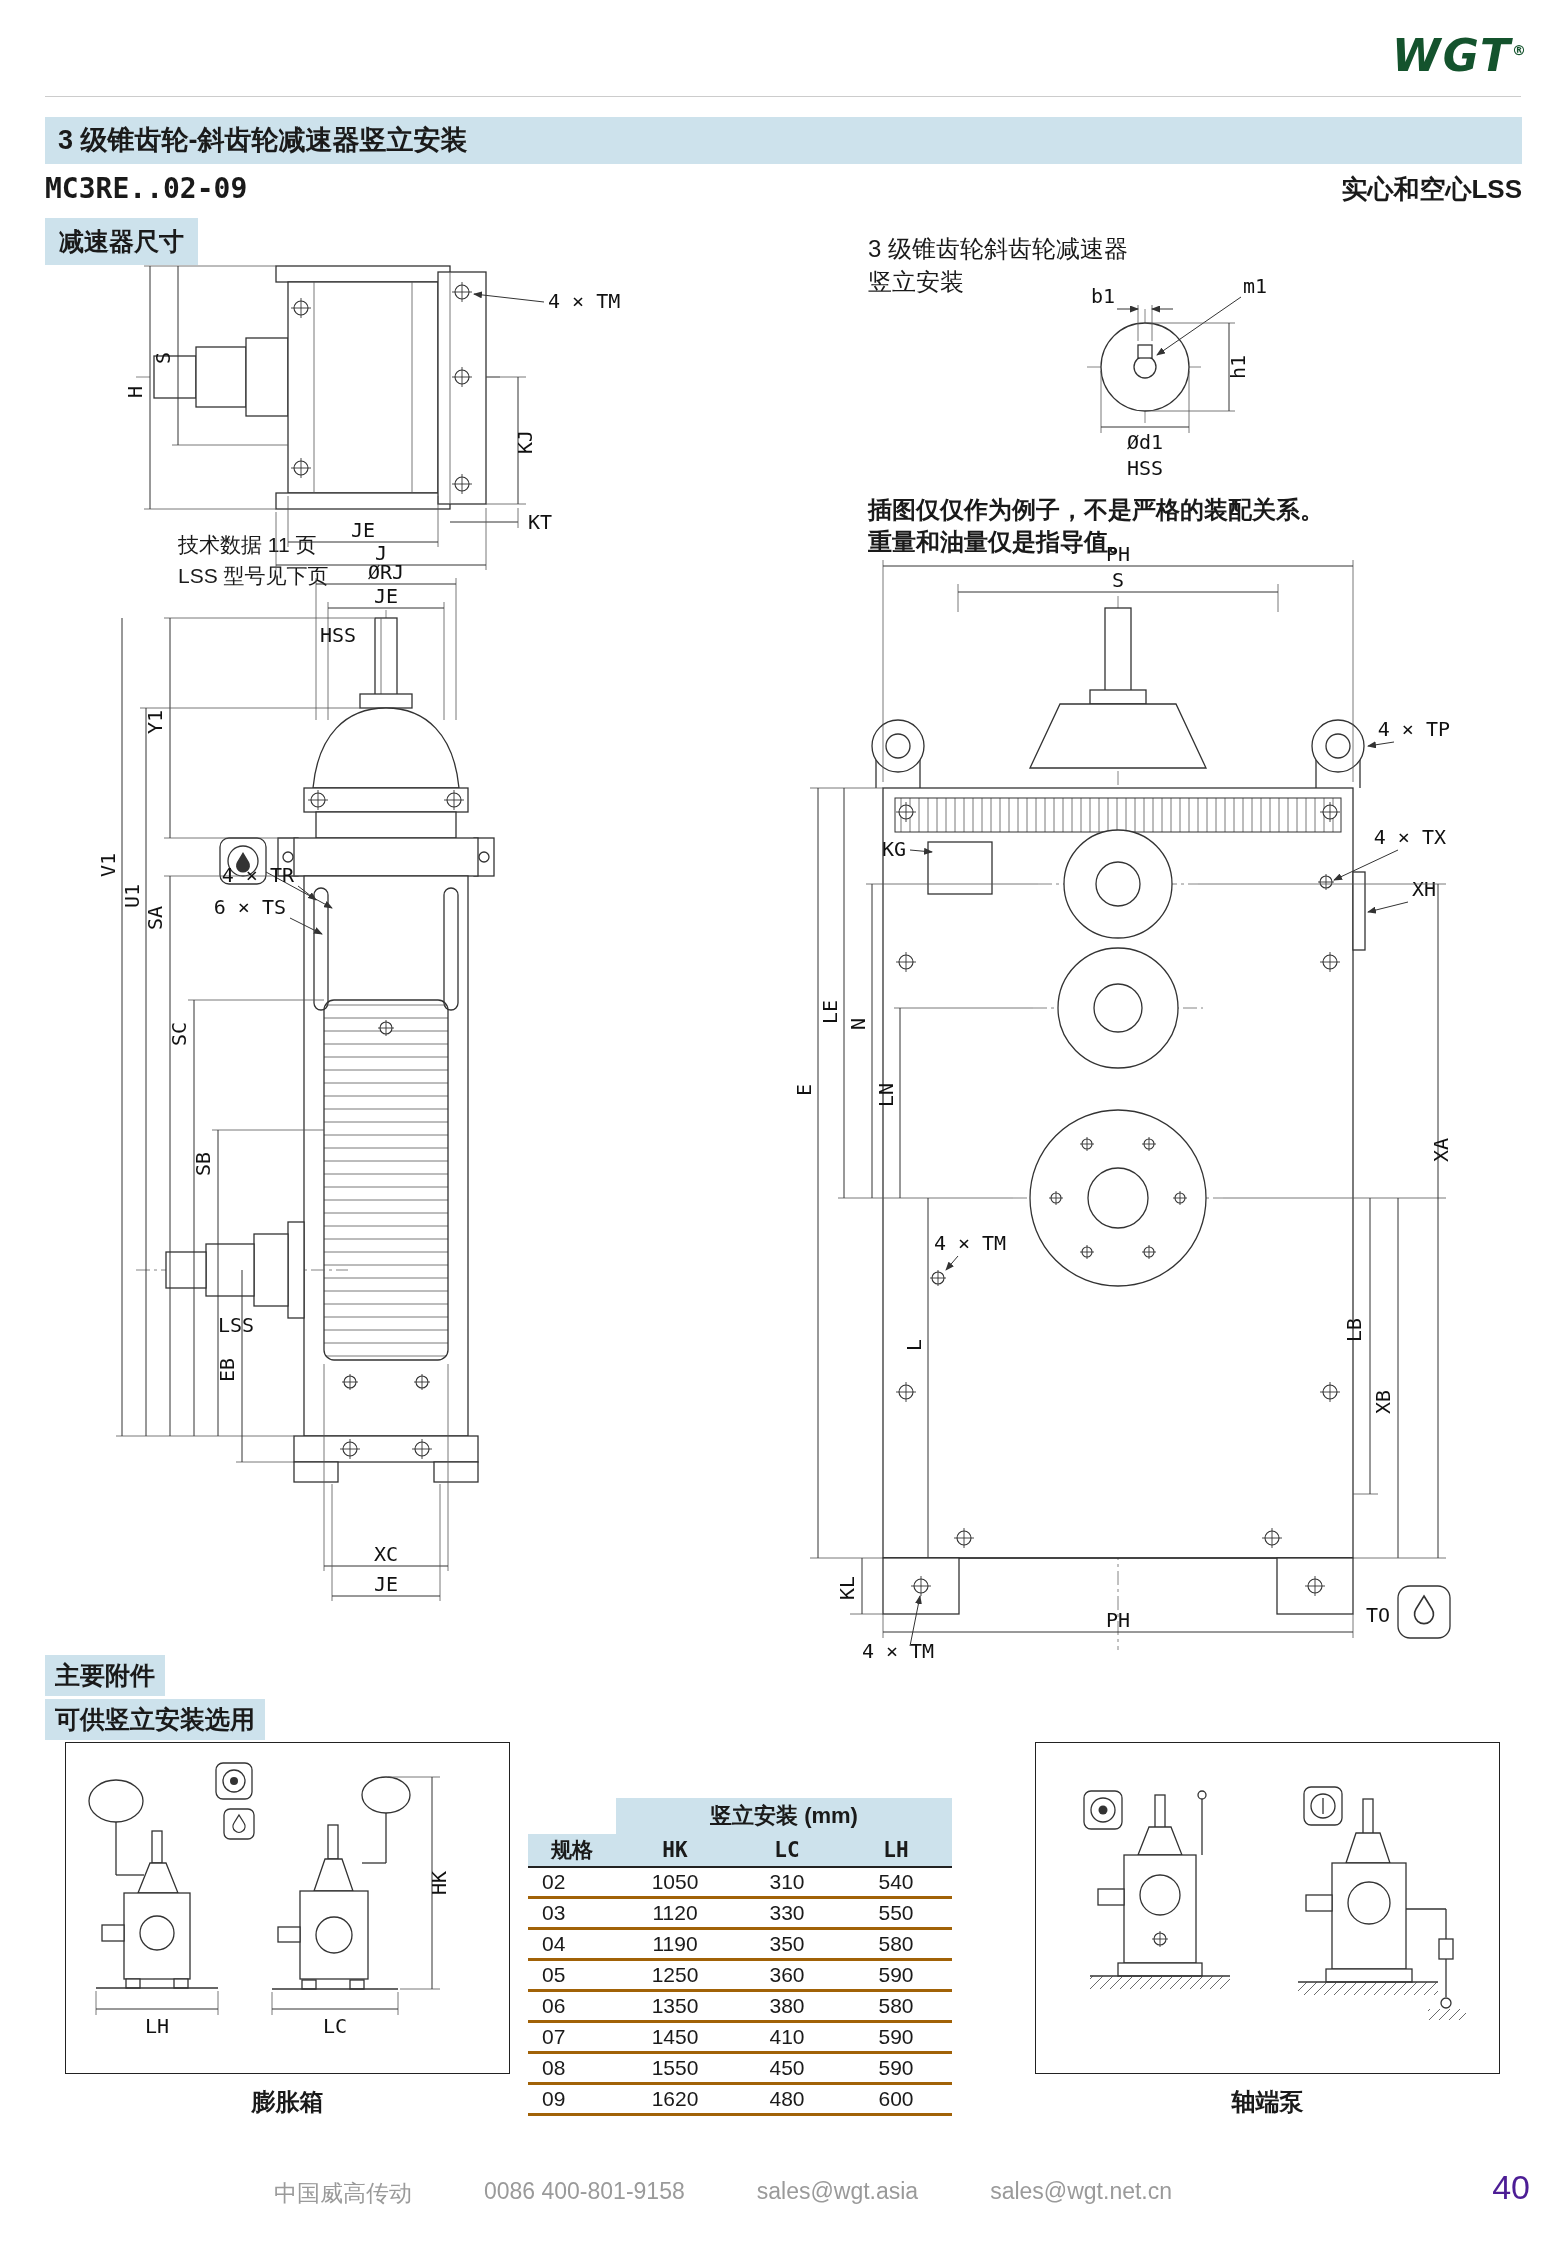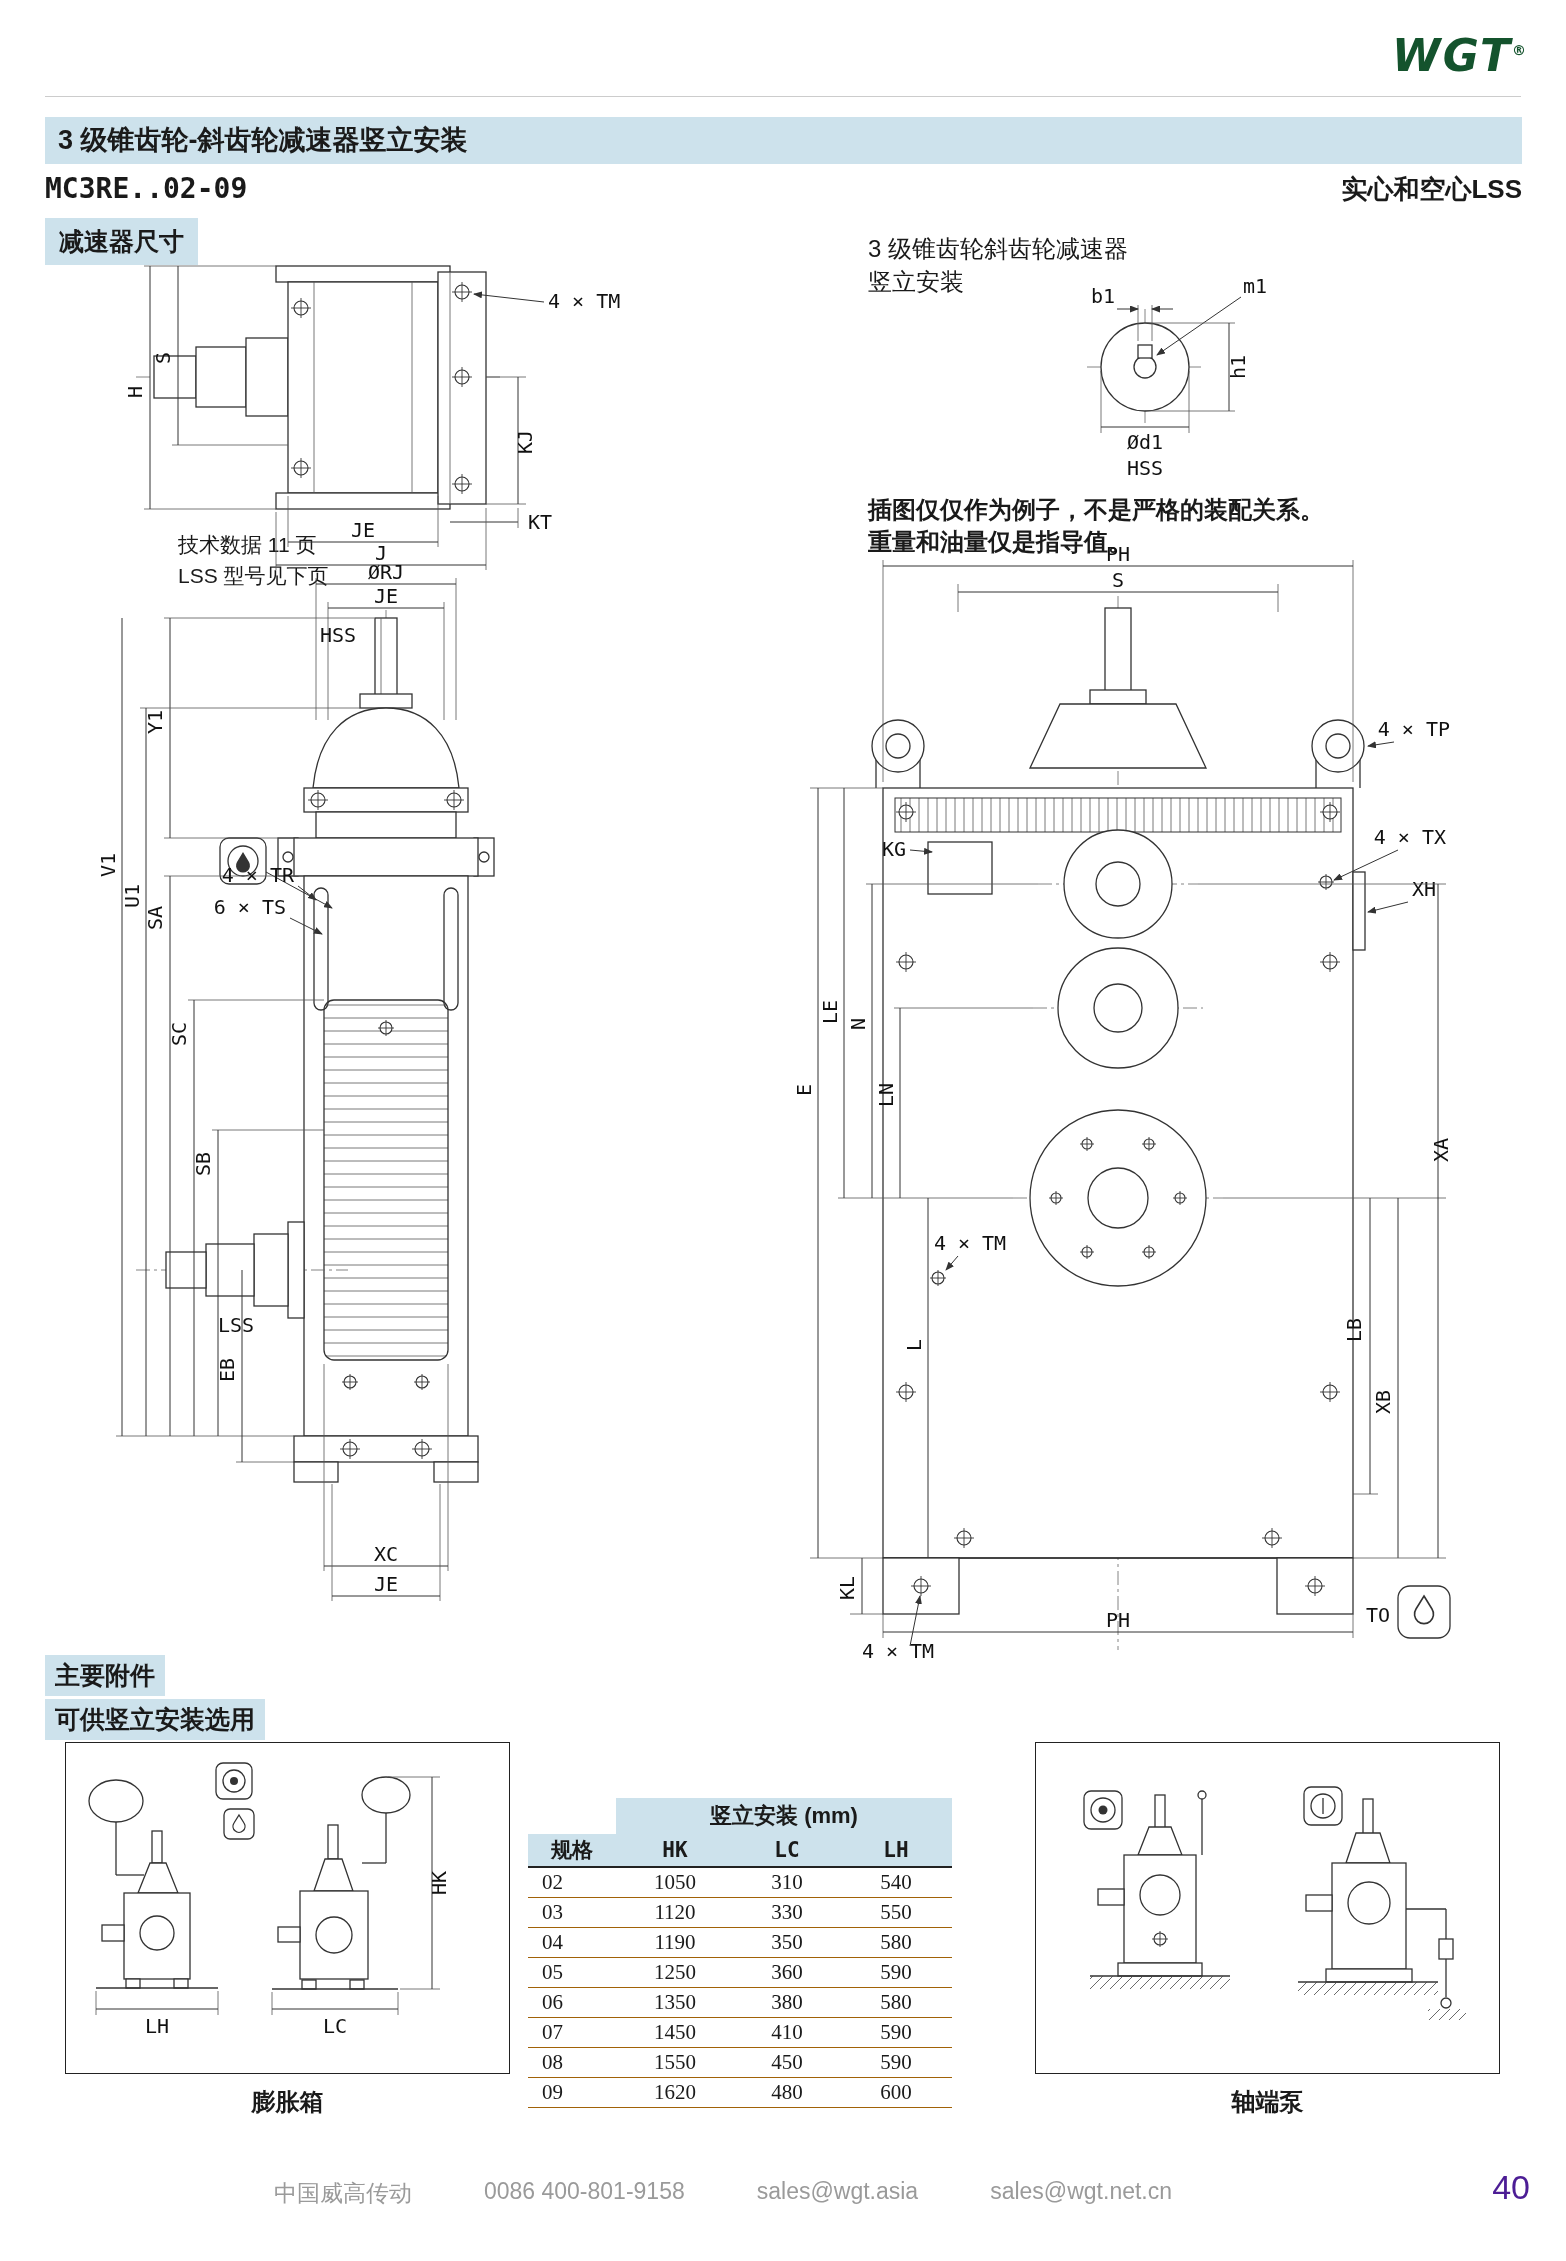--- a/index.html
+++ b/index.html
@@ -34,21 +34,21 @@
   .acc-box { border:1.6px solid #222; background:#fff; }
   .caption { font-size:24px; font-weight:bold; text-align:center; }
   .acc-chip { background:#cde2ec; display:table; font-size:25px; font-weight:bold; padding:4px 10px; margin-bottom:3px; }
 
   table.dim-table { border-collapse:collapse; width:424px; font-size:21px; }
   .dim-table th, .dim-table td { padding:2px 6px; height:27px; }
   .dim-table .t-title th { background:#cde2ec; font-weight:bold; text-align:center; font-size:22px; height:36px; }
   .dim-table .t-title th.nobg { background:transparent; }
   .dim-table .t-head th { background:#cde2ec; border-bottom:2px solid #222; text-align:center; font-family:"DejaVu Sans Mono","Liberation Mono",monospace; height:30px;margin-top:32px; }
   .dim-table .t-head th.speccol { font-family:"Liberation Sans","DejaVu Sans",sans-serif; font-weight:bold; }
-  .dim-table tbody td { border-bottom:1px solid #a16207; font-family:Liberation Serif, serif; text-align:center; }
+  .dim-table tbody td { border-bottom:3px solid #a16207; font-family:Liberation Sans, sans-serif; text-align:center; }
   .dim-table tbody td.speccol { text-align:left; padding-left:14px; }
 
   .footer { display:flex; justify-content:center; gap:72px; color:#9a9a9a; font-size:23px; }
   .pagenum { font-size:34px; color:#4c1d95; }
 </style>
 </head>
 <body>
 
 <div class="page">
 

